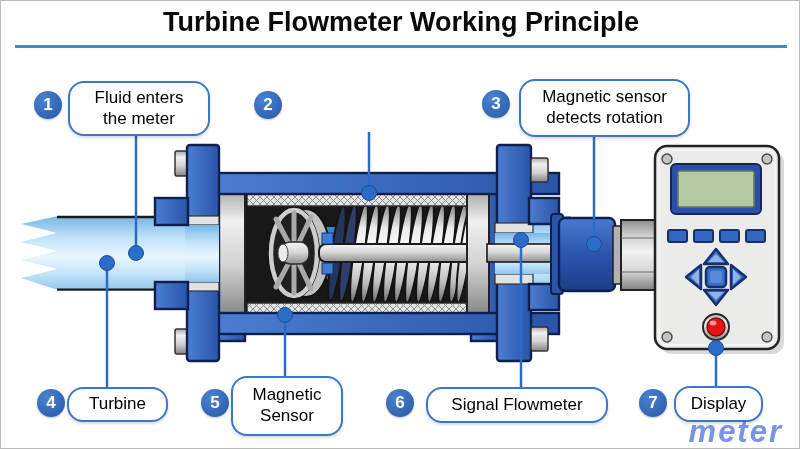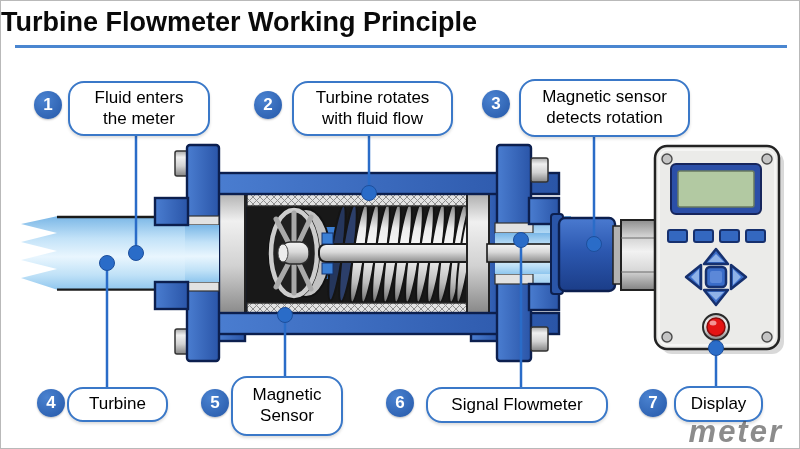--- a/index.html
+++ b/index.html
@@ -1,31 +1,31 @@
 <!DOCTYPE html>
 <html><head>
 <meta charset="utf-8">
 <style>
   html,body{margin:0;padding:0;background:#fff;}
   #stage{position:relative;width:800px;height:449px;overflow:hidden;background:#fff;
          font-family:"Liberation Sans",sans-serif;border:1px solid #b9b9b9;box-sizing:border-box;}
-  .title{position:absolute;left:0;top:6px;width:800px;text-align:left;
+  .title{position:absolute;left:0;top:6px;width:800px;text-align:center;
          font-size:27px;font-weight:700;color:#0a0a0a;letter-spacing:0px;}
   .underline{position:absolute;left:14px;top:44px;width:772px;height:3px;background:#4a86d0;}
   svg{position:absolute;left:0;top:0;}
   .cbox{position:absolute;background:#fff;border:2px solid #3a78c8;border-radius:16px;
         display:flex;align-items:center;justify-content:center;text-align:center;
         font-size:17px;line-height:1.22;color:#000;white-space:pre-line;
         box-shadow:0 2px 3px rgba(0,0,0,.14);}
   .circle{position:absolute;width:28px;height:28px;border-radius:50%;
           background:radial-gradient(circle at 35% 30%, #4a82d0, #2558a8);
           color:#fff;display:flex;align-items:center;justify-content:center;
           font-size:17px;font-weight:700;box-shadow:0 1px 2px rgba(0,0,0,.25);}
   .watermark{position:absolute;right:16px;bottom:-2px;font-size:31px;font-style:italic;
-             font-weight:700;color:#404040;opacity:.6;letter-spacing:2px;
+             font-weight:700;color:#1d4ed8;opacity:.6;letter-spacing:2px;
              text-shadow:1px 1px 0 #ffffff;}
 </style>
 </head>
 <body>
 
 <div id="stage">
 
   <div class="title">Turbine Flowmeter Working Principle</div>
   <div class="underline"></div>
 
@@ -236,22 +236,20 @@
   <div class="circle" style="left:33px;top:90px">1</div>
   <div class="circle" style="left:253px;top:90px">2</div>
   <div class="circle" style="left:481px;top:89px">3</div>
   <div class="circle" style="left:36px;top:388px">4</div>
   <div class="circle" style="left:200px;top:388px">5</div>
   <div class="circle" style="left:385px;top:388px">6</div>
   <div class="circle" style="left:638px;top:388px">7</div>
 
   <div class="cbox" style="left:67px;top:80px;width:138px;height:51px">Fluid enters
 the meter</div>
-  <div class="cbox" style="left:291px;top:80px;width:157px;height:51px">Turbine rotates
-with fluid flow</div>
   <div class="cbox" style="left:518px;top:78px;width:167px;height:54px">Magnetic sensor
 detects rotation</div>
   <div class="cbox" style="left:66px;top:386px;width:97px;height:31px">Turbine</div>
   <div class="cbox" style="left:230px;top:375px;width:108px;height:56px">Magnetic
 Sensor</div>
   <div class="cbox" style="left:425px;top:386px;width:178px;height:32px">Signal Flowmeter</div>
   <div class="cbox" style="left:673px;top:385px;width:85px;height:32px">Display</div>
 
   <div class="watermark">meter</div>
 </div>

